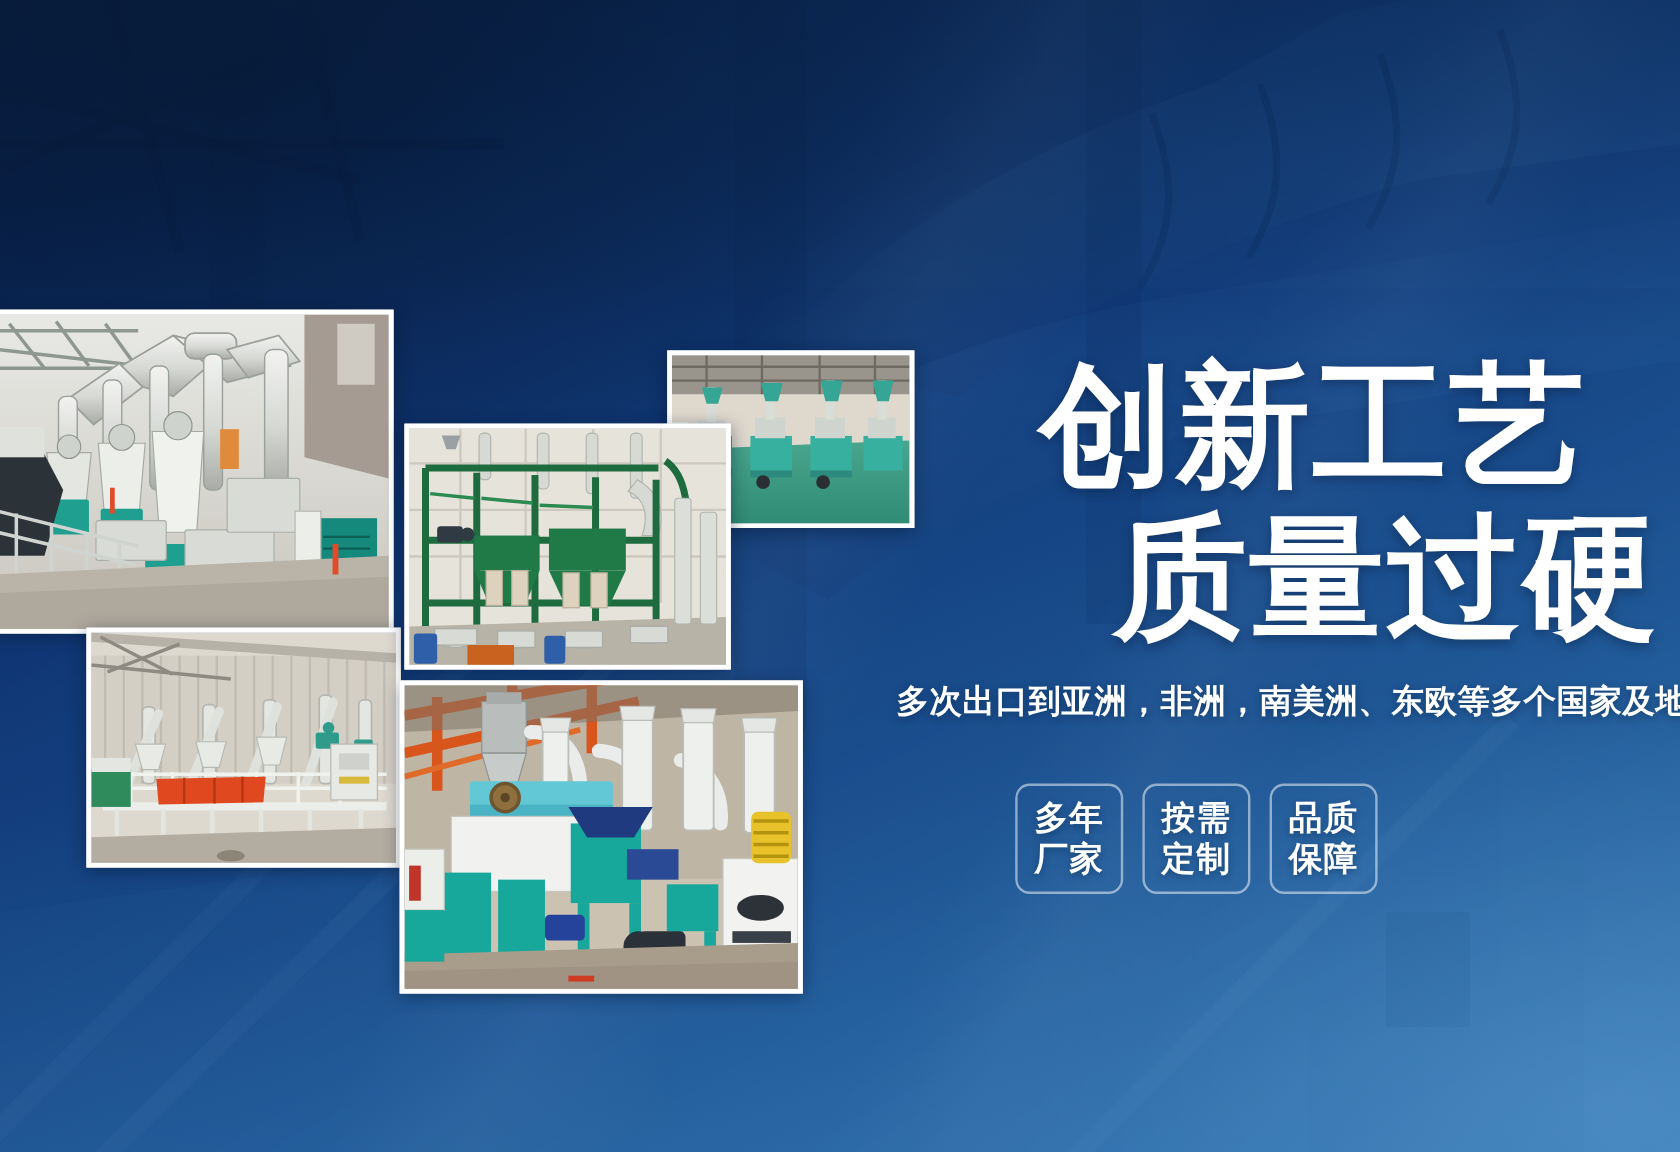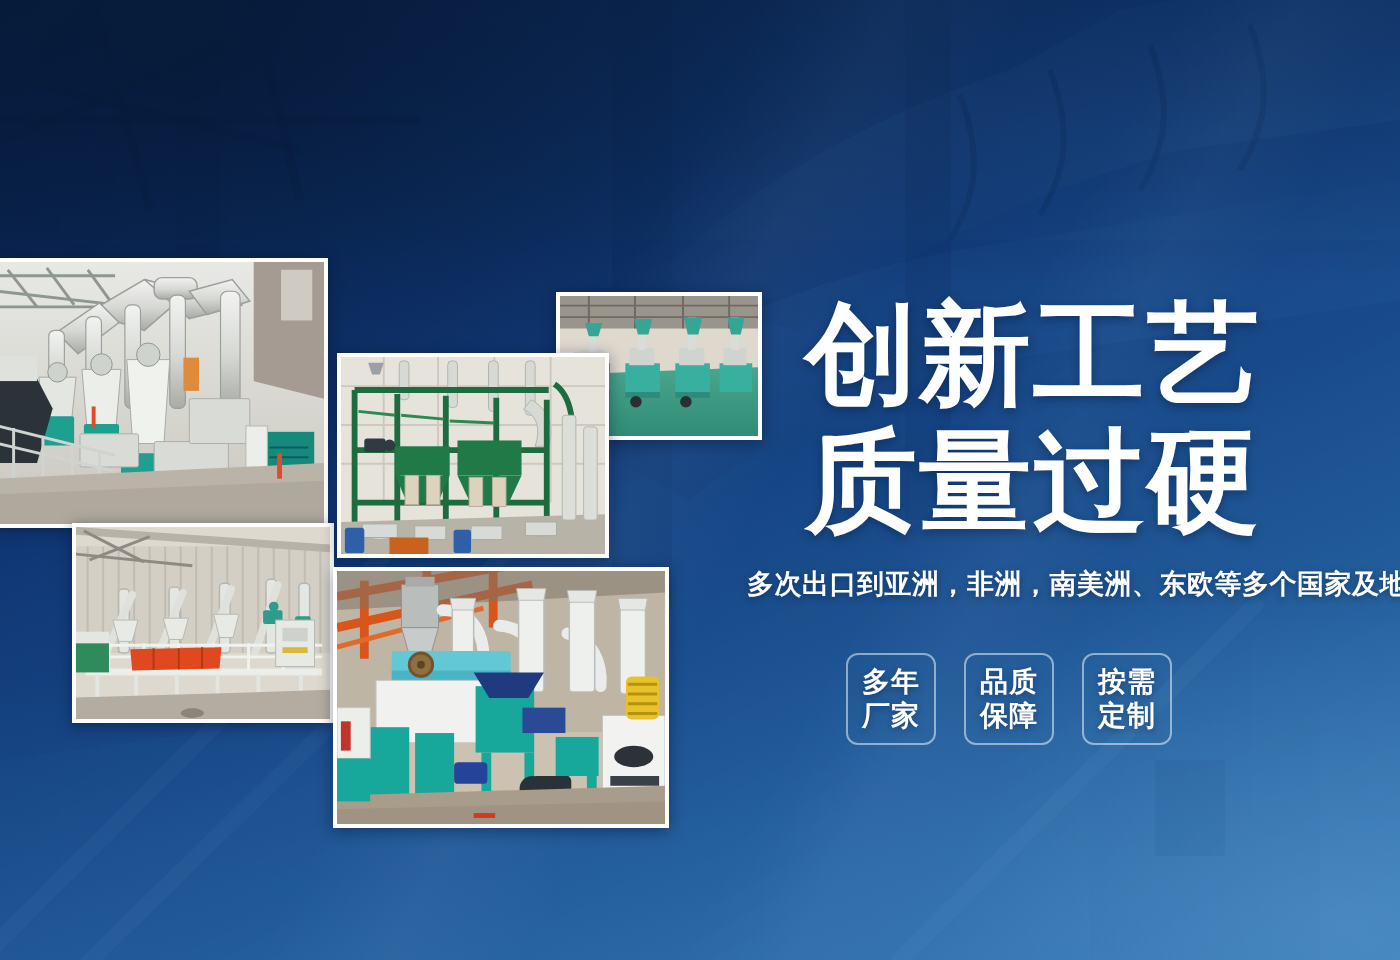--- a/index.html
+++ b/index.html
@@ -85,20 +85,21 @@
     color:#ffffff;
     font-weight:bold;
     font-size:112px;
     line-height:1.08;
     letter-spacing:2px;
     text-shadow:0 3px 10px rgba(4,24,52,.42);
     white-space:nowrap;
   }
   .headline .line-2 {
     display:block;
+    margin-left:122px;
     margin-top:6px;
   }
 
   .subtitle {
     position:absolute;
     left:747px; top:566px;
     z-index:20;
     color:#ffffff;
     font-size:27px;
     font-weight:bold;
@@ -106,21 +107,21 @@
     white-space:nowrap;
     text-shadow:0 2px 7px rgba(4,24,52,.45);
   }
 
   
   .badges {
     position:absolute;
     left:846px; top:653px;
     z-index:20;
     display:flex;
-    gap:28px;
+    gap:16px;
   }
   .badge {
     width:90px; height:92px;
     border:2px solid rgba(255,255,255,.50);
     border-radius:12px;
     display:flex;
     flex-direction:column;
     align-items:center;
     justify-content:center;
     color:#ffffff;
@@ -608,22 +609,22 @@
   </div>
 
   <div class="subtitle">多次出口到亚洲，非洲，南美洲、东欧等多个国家及地区</div>
 
   <div class="badges">
     <div class="badge">
       <span>多年</span>
       <span>厂家</span>
     </div>
     <div class="badge">
+      <span>按需</span>
+      <span>定制</span>
+    </div>
+    <div class="badge">
       <span>品质</span>
       <span>保障</span>
     </div>
-    <div class="badge">
-      <span>按需</span>
-      <span>定制</span>
-    </div>
   </div>
 
 </div>
 
 </body></html>

